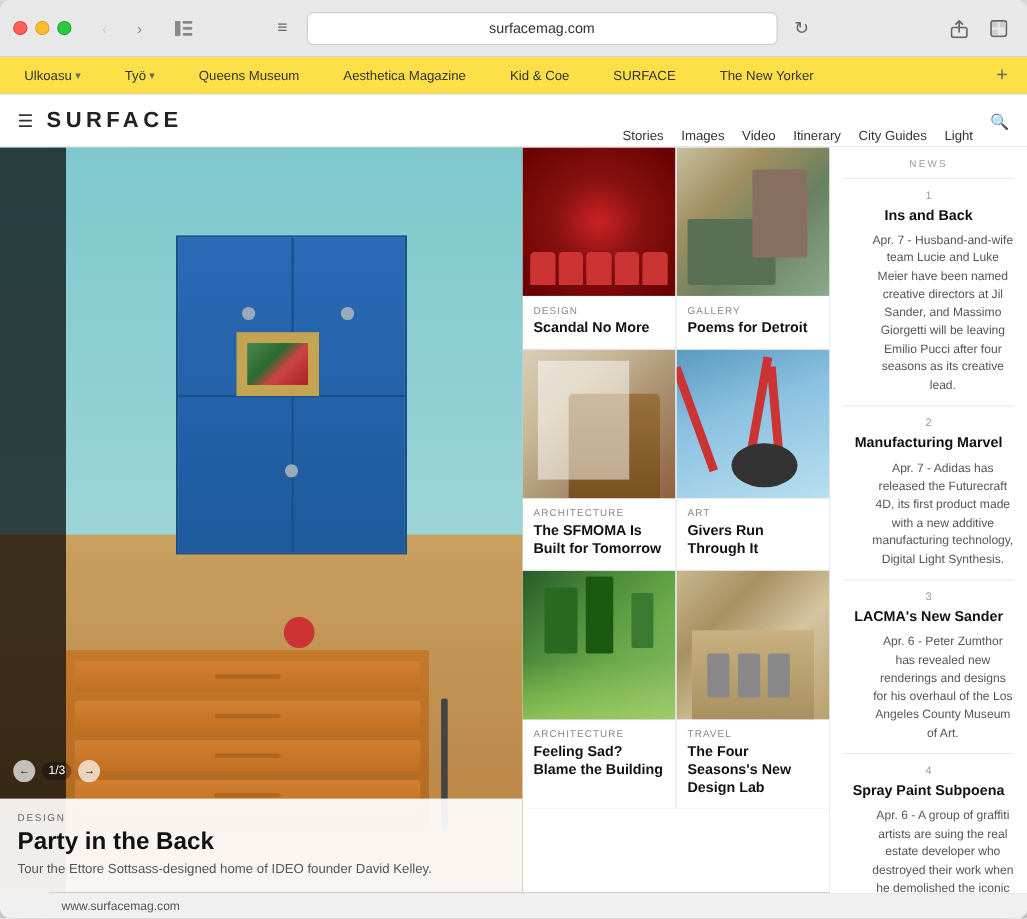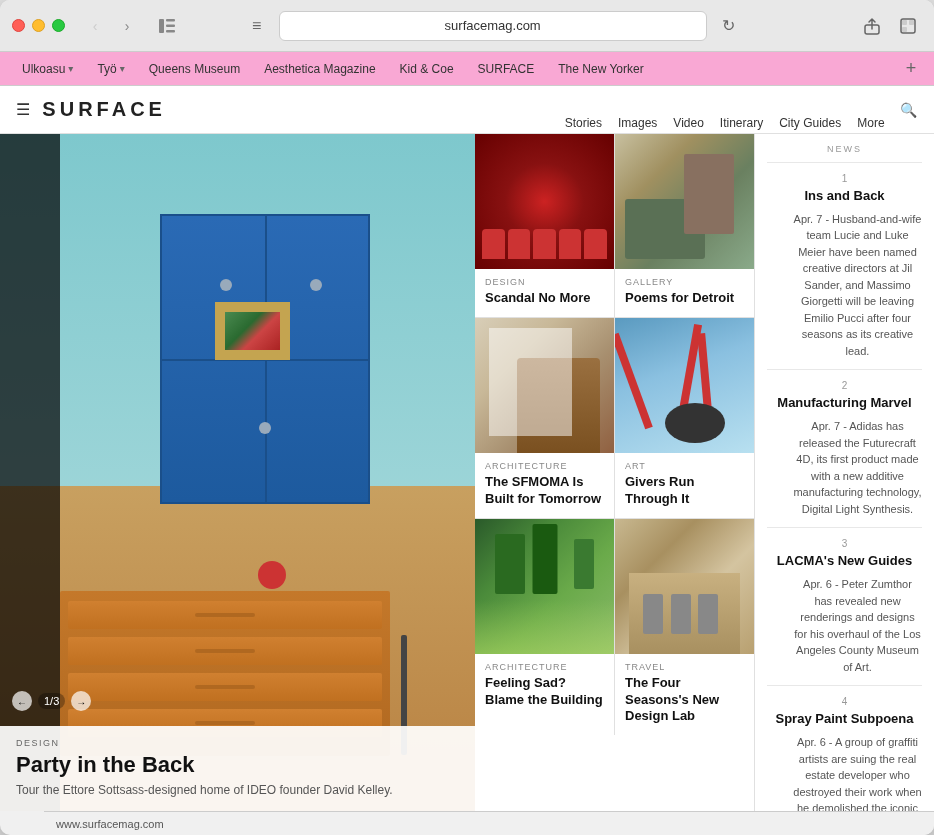--- a/index.html
+++ b/index.html
@@ -20,21 +20,21 @@
     .nav-btn.disabled { color: #ccc; cursor: default; }
 
     .sidebar-btn { width: 28px; height: 28px; background: transparent; border: none; cursor: pointer; display: flex; align-items: center; justify-content: center; color: #666; font-size: 14px; border-radius: 4px; margin-left: 4px; }
 
     .url-bar-container { flex: 1; display: flex; align-items: center; gap: 8px; max-width: 500px; margin: 0 auto; }
     .url-bar { flex: 1; height: 30px; background: #fff; border: 1px solid #ccc; border-radius: 6px; padding: 0 10px; font-size: 13px; color: #333; display: flex; align-items: center; justify-content: center; }
 
     .toolbar-right { display: flex; align-items: center; gap: 8px; margin-left: auto; }
     .toolbar-btn { width: 28px; height: 28px; background: transparent; border: none; cursor: pointer; color: #666; font-size: 16px; display: flex; align-items: center; justify-content: center; }
 
-    .bookmarks-bar { height: 34px; background: #f9a8d4; border-bottom: 1px solid #ccc; display: flex; align-items: center; padding: 0 12px; gap: 4px; justify-content: center; }
+    .bookmarks-bar { height: 34px; background: #fde047; border-bottom: 1px solid #ccc; display: flex; align-items: center; padding: 0 12px; gap: 20px; justify-content: center; }
     .bookmark-item { padding: 4px 10px; font-size: 12px; color: #333; cursor: pointer; border-radius: 4px; white-space: nowrap; }
     .bookmark-item.with-arrow { display: flex; align-items: center; gap: 3px; }
     .bookmark-item.with-arrow::after { content: '▾'; font-size: 10px; color: #666; }
     .new-tab-btn { margin-left: auto; width: 22px; height: 22px; display: flex; align-items: center; justify-content: center; font-size: 18px; color: #666; cursor: pointer; }
 
     
     .website { flex: 1; background: #fff; overflow: hidden; display: flex; flex-direction: column; }
 
     
     .site-header { height: 48px; background: #fff; border-bottom: 1px solid #e0e0e0; display: flex; align-items: center; padding: 0 16px; }
@@ -152,21 +152,21 @@
 
     <div class="site-header">
       <span class="hamburger">☰</span>
       <span class="site-logo">SURFACE</span>
       <div class="site-nav">
         <a>Stories</a>
         <a>Images</a>
         <a>Video</a>
         <a>Itinerary</a>
         <a>City Guides</a>
-        <a>More</a>
+        <a>Light</a>
         <span class="search-icon">🔍</span>
       </div>
     </div>
 
     <div class="main-content">
 
       <div class="hero-section">
         <div class="hero-image">
           <div class="furniture-scene">
             <div class="wall-bg"></div>
@@ -317,21 +317,21 @@
         </div>
 
         <div class="sidebar-item">
           <div class="sidebar-num">2</div>
           <div class="sidebar-item-title">Manufacturing Marvel</div>
           <div class="sidebar-item-text">Apr. 7 - Adidas has released the Futurecraft 4D, its first product made with a new additive manufacturing technology, Digital Light Synthesis.</div>
         </div>
 
         <div class="sidebar-item">
           <div class="sidebar-num">3</div>
-          <div class="sidebar-item-title">LACMA's New Guides</div>
+          <div class="sidebar-item-title">LACMA's New Sander</div>
           <div class="sidebar-item-text">Apr. 6 - Peter Zumthor has revealed new renderings and designs for his overhaul of the Los Angeles County Museum of Art.</div>
         </div>
 
         <div class="sidebar-item">
           <div class="sidebar-num">4</div>
           <div class="sidebar-item-title">Spray Paint Subpoena</div>
           <div class="sidebar-item-text">Apr. 6 - A group of graffiti artists are suing the real estate developer who destroyed their work when he demolished the iconic 5 Pointz in Queens, New York.</div>
         </div>
 
         <div class="sidebar-item">

